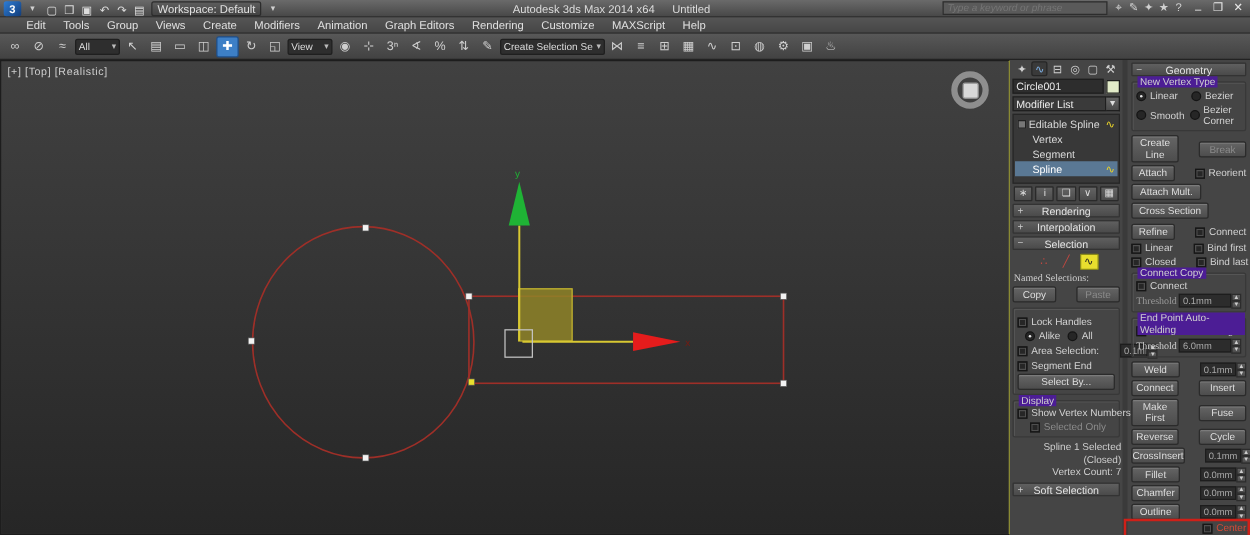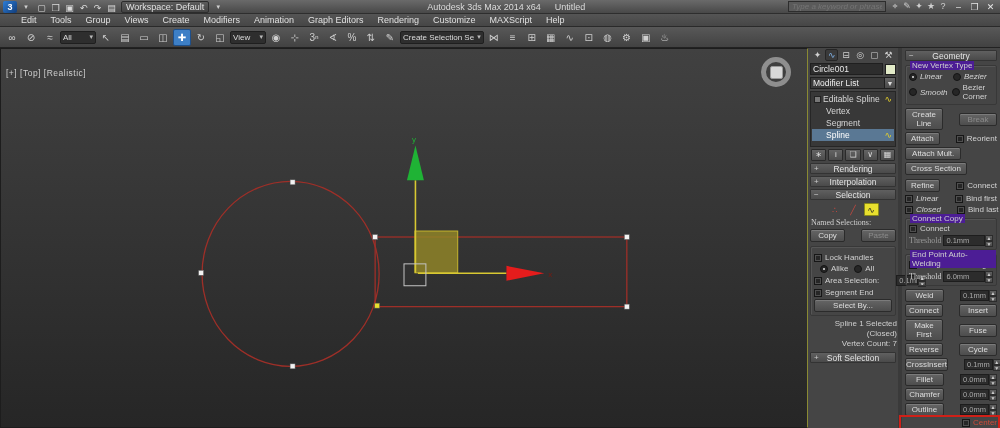--- a/index.html
+++ b/index.html
@@ -9,21 +9,21 @@
   .titlebar{height:14px;display:flex;align-items:center;gap:3px;padding:0 3px;
     background:linear-gradient(#6a6a6a,#484848);border-bottom:1px solid #2e2e2e;font-size:9px;}
   .logo{width:14px;height:12px;border-radius:2px;background:linear-gradient(135deg,#2d7dd6,#123d7a);
     color:#fff;font-weight:bold;font-size:9px;line-height:12px;text-align:center;}
   .qat{width:13px;height:12px;text-align:center;line-height:12px;font-size:9px;color:#ddd;
     border:1px solid transparent;border-radius:2px;}
   .ws{background:linear-gradient(#5d5d5d,#434343);border:1px solid #2c2c2c;border-radius:2px;
     padding:0 4px;height:12px;line-height:11px;color:#e2e2e2;}
   .tb-title{flex:1;text-align:center;color:#dcdcdc;white-space:nowrap;overflow:hidden}
   .tb-title .doc{margin-left:14px}
-  .searchbox{width:98px;height:11px;background:#5a5a5a;border:1px solid #2d2d2d;
+  .searchbox{width:132px;height:11px;background:#5a5a5a;border:1px solid #2d2d2d;
     color:#b9b9b9;font-style:italic;font-size:8px;padding:0 3px;}
   .ticon{width:12px;text-align:center;color:#cfcfcf;font-size:9px}
   .winbtn{width:13px;text-align:center;color:#e8e8e8;font-size:9px}
   
   .menubar{height:13px;display:flex;align-items:center;padding-left:14px;
     background:linear-gradient(#555,#464646);border-bottom:1px solid #2a2a2a;font-size:9px;}
   .menu-item{padding:0 7px;color:#e0e0e0;line-height:13px;white-space:nowrap;}
   
   .toolbar{height:21px;display:flex;align-items:center;gap:1px;padding:0 3px;
     background:linear-gradient(#585858,#424242);border-bottom:1px solid #222;font-size:10px;}
@@ -32,21 +32,21 @@
   .tb.active{background:#3d7fc6;border-color:#1e4f8a;color:#fff;}
   .tb.dd{width:auto;min-width:36px;background:#2e2e2e;border:1px solid #1f1f1f;color:#ddd;
     font-size:8px;justify-content:space-between;padding:0 2px;height:13px;}
   .tb.dd::after{content:"▾";font-size:7px;margin-left:3px;color:#bbb}
   .tb.wide{min-width:66px}
   
   .main{display:flex;height:380px;}
   .viewport{position:relative;flex:1;overflow:hidden;border:1px solid #1d1d1d;
     border-right:1px solid #8a8a33;
     background:linear-gradient(#414141,#262626);}
-  .vp-label{position:absolute;left:5px;top:19px;font-size:8.5px;color:#cfcfcf;letter-spacing:.5px}
+  .vp-label{position:absolute;left:5px;top:3px;font-size:8.5px;color:#cfcfcf;letter-spacing:.5px}
   .vp-ring{position:absolute;right:16px;top:8px;width:30px;height:30px;border-radius:50%;
     border:5px solid rgba(170,170,170,.75);display:flex;align-items:center;justify-content:center;}
   .vp-ring .sq{width:13px;height:13px;background:#d8d8d8;border:1px solid #9a9a9a;border-radius:2px}
   svg.scene{position:absolute;inset:0;width:100%;height:100%}
   
   .cpanel{width:192px;display:flex;background:#454545;font-size:8px;}
   .colL{width:90px;padding:0 1px;}
   .colgap{width:4px;background:#3a3a3a;}
   .colR{width:98px;padding:0 2px;position:relative;}
   .tabs{display:flex;height:13px;gap:1px;padding:1px 2px 0 2px;}
@@ -102,21 +102,21 @@
   .so{width:15px;height:13px;display:flex;align-items:center;justify-content:center;
     font-size:9px;color:#c04840;border:1px solid transparent;}
   .so.on{background:#e8df2e;color:#222;border:1px solid #8a8a1a;border-radius:1px;}
   .iconbtn{width:14px;height:11px;display:flex;align-items:center;justify-content:center;
     background:linear-gradient(#656565,#4d4d4d);border:1px solid #2b2b2b;border-radius:1px;
     font-size:8px;color:#ddd;flex:none;}
   .iconbtn.on{background:#3d7fc6;border-color:#1c4a82;color:#fff;}
   .anno{position:relative;}
   .anno::after{content:"";position:absolute;left:-5px;right:-2px;top:-3px;bottom:6px;
     border:2px solid #cf2018;pointer-events:none;z-index:6;}
-  .half{flex:1;display:flex;font-style:italic;}
+  .half{flex:1;display:flex;}
 </style>
 </head>
 <body>
 
 <div class="titlebar">
   <div class="logo">3</div>
   <span class="ticon" style="font-size:7px">▾</span>
   <span style="display:flex;gap:1px">
 
   <span class="qat"><span>▢</span></span>
@@ -391,20 +391,31 @@
         </div>
         <div class="cb" style="margin:2px 0">
           <span class="box"></span>
             <span>Segment End</span>
           </div>
         <div class="g-row" style="margin:2px 0 0">
           <span class="btn">Select By...</span>
         </div>
       </div>
 
+      <div class="group">
+        <span class="gt">Display</span>
+        <div class="cb">
+          <span class="box"></span>
+            <span>Show Vertex Numbers</span>
+          </div>
+        <div class="cb dim" style="margin:2px 0 0 10px">
+          <span class="box"></span>
+            <span>Selected Only</span>
+          </div>
+      </div>
 
       <div class="status">
         <div>Spline 1 Selected (Closed)</div>
         <div>Vertex Count: 7</div>
       </div>
 
       <div class="roll">
           <span class="pm">+</span>
           <span>Soft Selection</span>
         </div>

